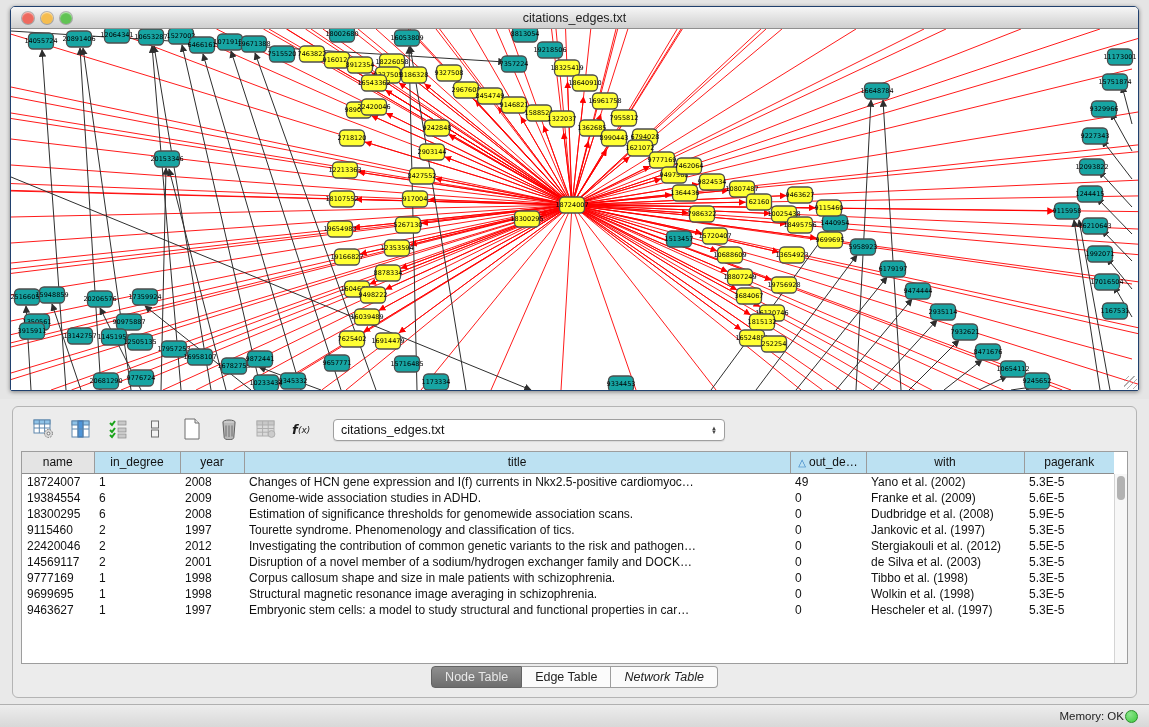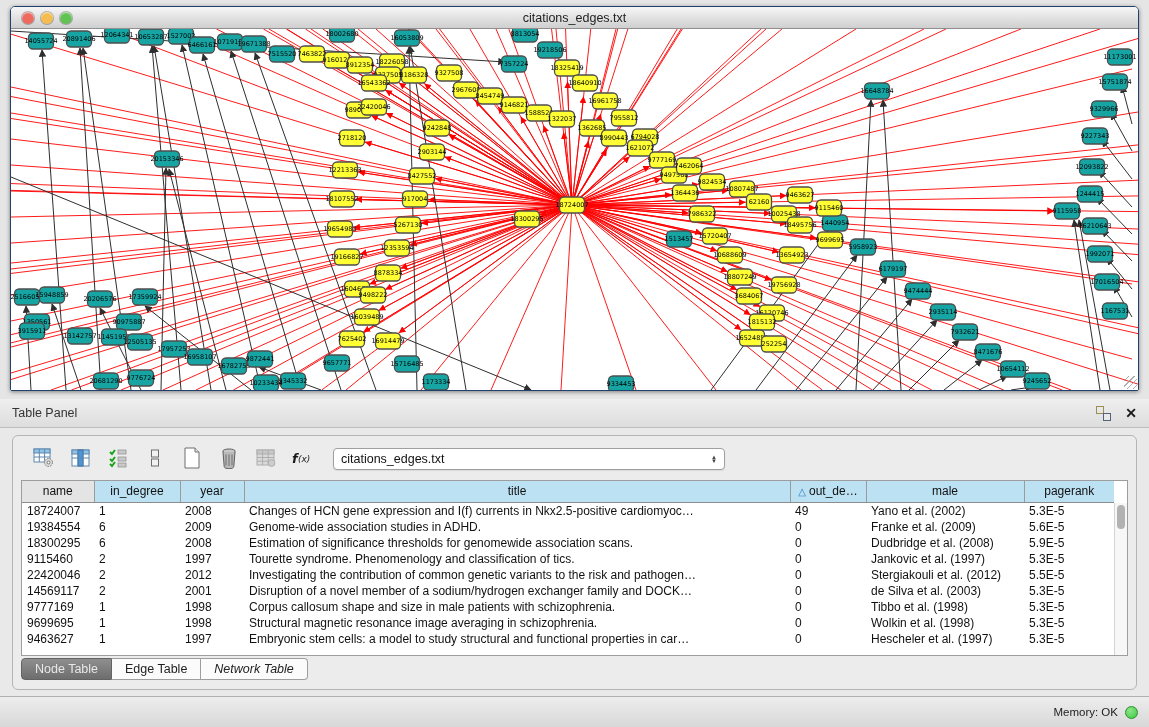--- a/index.html
+++ b/index.html
@@ -37,27 +37,27 @@
   .table-wrap { flex:1; margin-top:3px; background:#fff; border:1px solid #9d9d9d; position:relative; overflow:hidden; min-height:0; }
   table { border-collapse:collapse; table-layout:fixed; font-size:12px; width:calc(100% - 13px); }
   thead th { height:21px; background:#bce1f2; border-bottom:1px solid #8d8d8d; border-right:1px solid #9b9b9b; font-weight:normal; font-size:12px; color:#111; overflow:hidden; white-space:nowrap;margin-top:41px; }
   thead th:last-child { border-right:none; }
   thead th.gray { background:#e4e4e4; }
   .sort-tri { color:#2e7cc2; font-size:10px; margin-right:3px; }
   tbody td { height:16px; line-height:16px; padding:0 5px; white-space:nowrap; overflow:hidden; color:#111; }
   .vscroll { position:absolute; top:22px; right:0; bottom:0; width:13px; background:#f7f7f7; border-left:1px solid #d4d4d4; }
   .vthumb { position:absolute; top:2px; left:2px; width:8px; height:24px; border-radius:5px; background:#b2b2b2; }
 
-  .tabs { height:26px; flex:none; display:flex; align-items:center; margin-top:0; }
+  .tabs { height:26px; flex:none; display:flex; justify-content:center; align-items:center; margin-top:0; }
   .tab { height:22px; padding:0 13px; display:flex; align-items:center; font-size:12.5px; color:#222; background:#fbfbfb; border:1px solid #9e9e9e; border-left:none; cursor:pointer; }
   .tab:first-child { border-left:1px solid #9e9e9e; border-radius:4px 0 0 4px; }
   .tab:last-child { border-radius:0 4px 4px 0;font-style:italic; }
   .tab.active { background:linear-gradient(#8f8f8f,#6d6d6d); color:#e8e8e8; border-color:#636363; }
 
-  .status-bar { height:31px; flex:none; background:linear-gradient(#ededed,#d8d8d8); border-top:1px solid #b0b0b0; display:flex; align-items:center; justify-content:flex-end; gap:7px; padding:0 11px; font-size:11.5px; color:#222; }
+  .status-bar { height:23px; flex:none; background:linear-gradient(#ededed,#d8d8d8); border-top:1px solid #b0b0b0; display:flex; align-items:center; justify-content:flex-end; gap:1px; padding:0 11px; font-size:11.5px; color:#222; }
   .mem-dot { width:13px; height:13px; border-radius:50%; background:radial-gradient(circle at 35% 30%, #8ce48c, #2fb52f); border:1px solid #2a8f2a; }
 </style>
 </head>
 <body>
 
 <div class="app">
 
   <div class="desktop">
     <div class="net-window">
       <div class="titlebar">
@@ -784,29 +784,20 @@
               <rect x="548.5" y="168" width="25" height="16" rx="4.5" fill="#ffff33" stroke="#4d4d4d" stroke-width="1.3"></rect>
               <text x="561" y="178.3" font-size="6.5" text-anchor="middle" fill="#000">18724007</text>
             </g>
           </svg>
         <div class="grip"></div>
       </div>
     </div>
   </div>
 
   <div class="table-panel">
-    <div class="panel-header">
-      <span>Table Panel</span>
-      <span class="ph-spacer"></span>
-      <span class="float-icon">
-        <span class="sq-back"></span>
-        <span class="sq-front"></span>
-      </span>
-      <span class="close-icon">✕</span>
-    </div>
 
     <div class="panel-body">
       <div class="toolbar" id="toolbar">
 
       <button class="tool-btn">
             <span><svg width="22" height="20" viewBox="0 0 22 20">
                 <rect x="1" y="1" width="16" height="13" fill="#fff" stroke="#5f87ad"></rect>
                 <rect x="1" y="1" width="16" height="4" fill="#8fc3e8" stroke="#5f87ad"></rect>
                 <path d="M6.3 1v13 M11.6 1v13 M1 9h16" stroke="#5f87ad" fill="none"></path>
                 <circle cx="15.5" cy="14.5" r="4" fill="#d8d8d8" stroke="#787878" stroke-dasharray="1.6 1.2"></circle>
@@ -885,21 +876,21 @@
               <col style="width: 158px;">
               <col style="width: 90px;">
             </colgroup>
           <thead>
               <tr id="attr-head">
                 <th class="gray">name</th>
                 <th>in_degree</th>
                 <th>year</th>
                 <th>title</th>
                 <th><span class="sort-tri">△</span>out_de…</th>
-                <th>male</th>
+                <th>with</th>
                 <th>pagerank</th>
               </tr>
             </thead>
           <tbody id="attr-body">
               <tr>
                 <td>18724007</td>
                 <td>1</td>
                 <td>2008</td>
                 <td>Changes of HCN gene expression and I(f) currents in Nkx2.5-positive cardiomyoc…</td>
                 <td>49</td>

